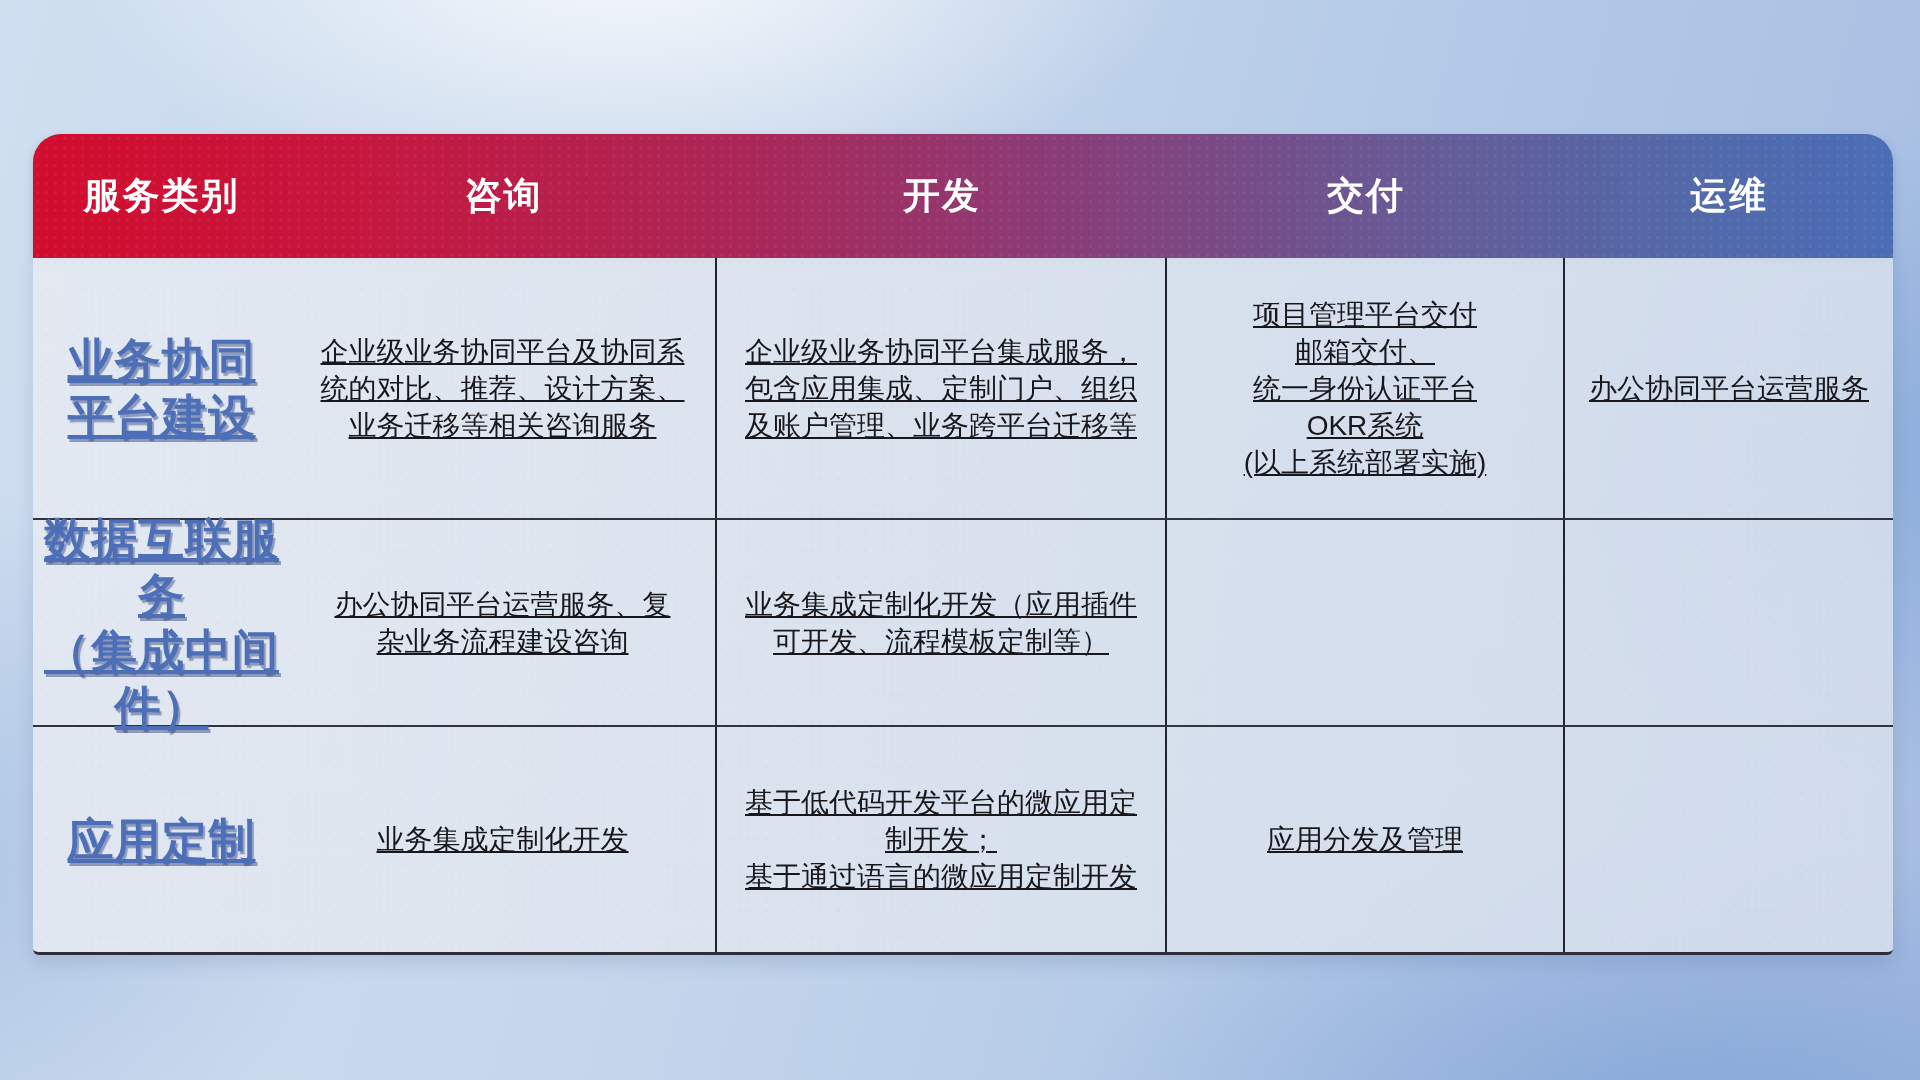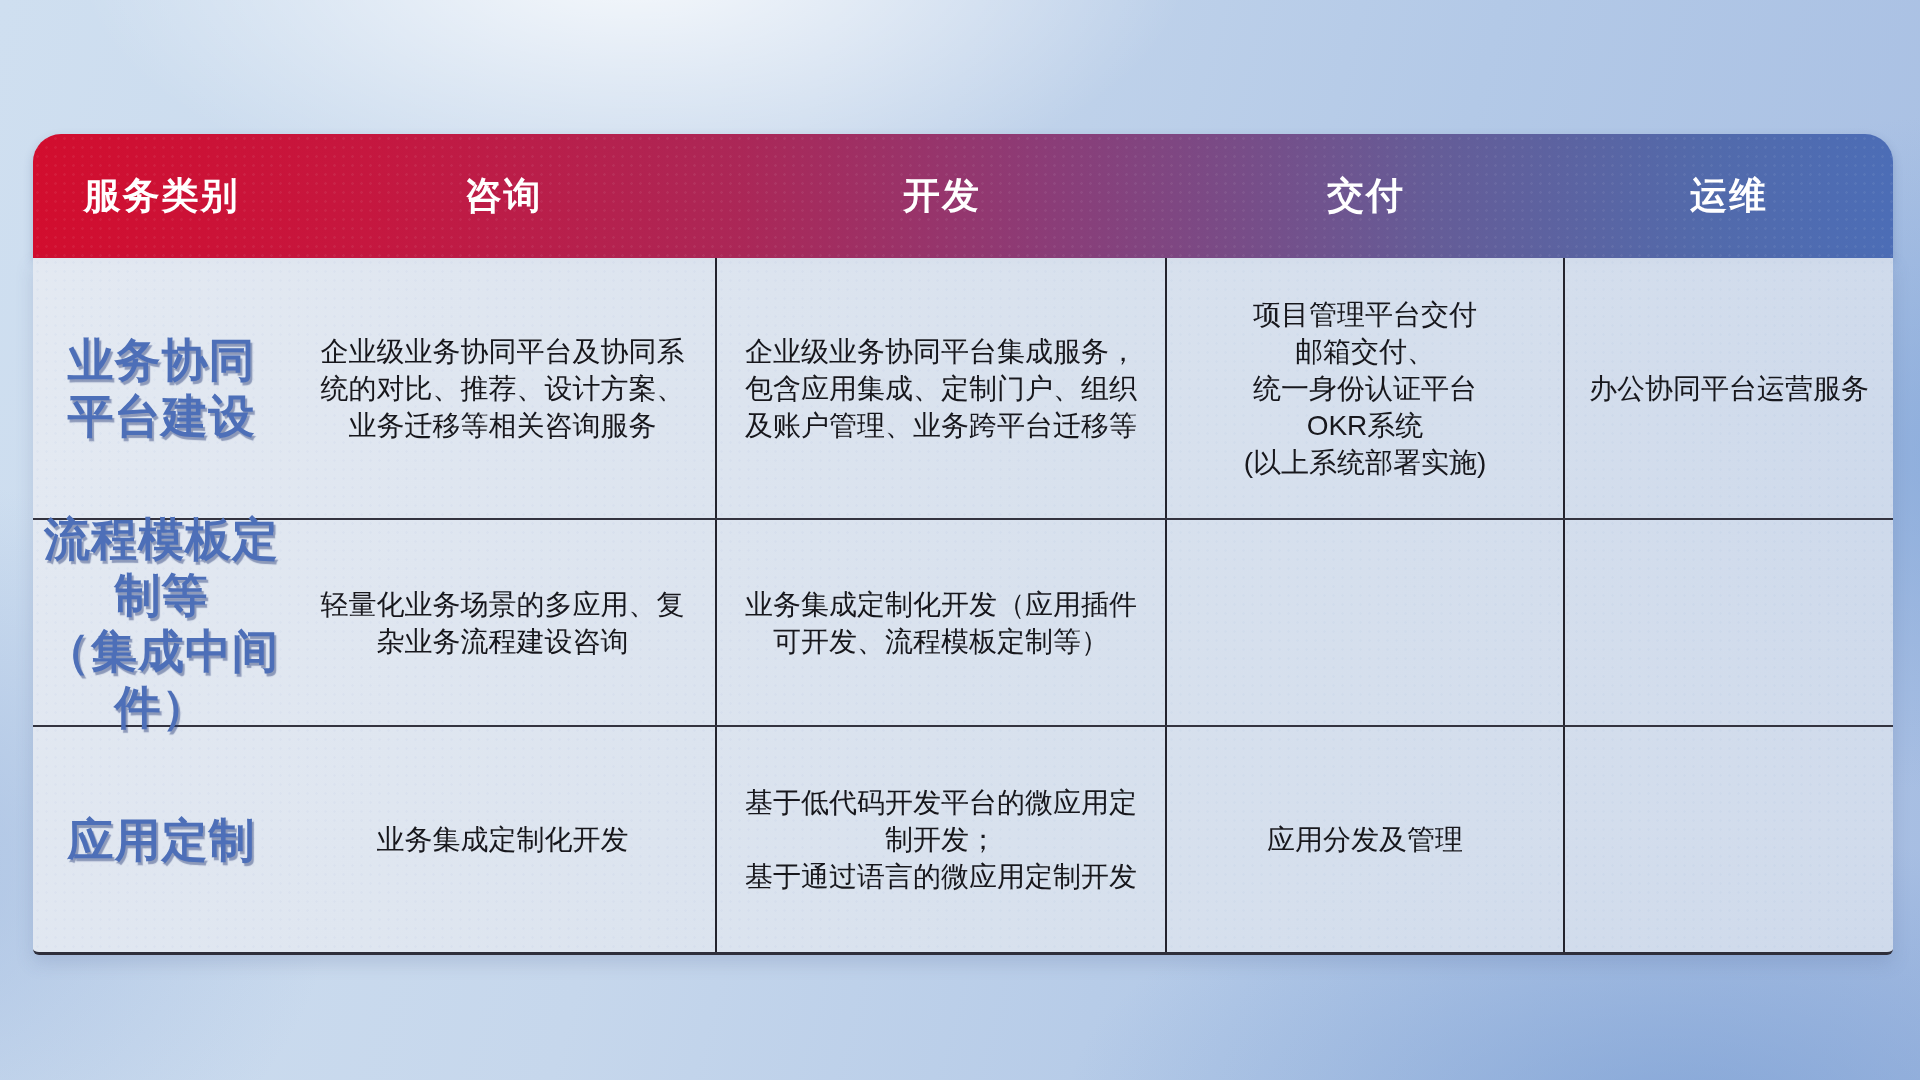--- a/index.html
+++ b/index.html
@@ -45,21 +45,21 @@
     border-radius:0 0 6px 6px;
     box-shadow:0 8px 18px rgba(70,90,140,0.18);
   }
   .trow{display:flex;}
   .r1{height:260px;border-bottom:2px solid #33333f;}
   .r2{height:205px;border-bottom:2px solid #33333f;}
   .r3{height:225px;}
 
   .cell{
     box-sizing:border-box;display:flex;align-items:center;justify-content:center;
-    text-align:center;white-space:pre-line;padding:4px 8px;
+    text-align:center;white-space:pre-line;padding:4px 8px;text-decoration:underline;
   }
   .b-r{border-right:2px solid #23232d;}
 
   .body-text{color:#17171c;font-size:28px;line-height:37px;}
   .cat{
     color:#4d6fb8;font-size:46px;font-weight:bold;line-height:56px;letter-spacing:1px;
     text-shadow:2px 3px 1px rgba(38,58,118,0.45);
   }
 </style>
 </head>
@@ -88,23 +88,23 @@
 及账户管理、业务跨平台迁移等</div>
       <div class="cell body-text c4 b-r">项目管理平台交付
 邮箱交付、
 统一身份认证平台
 OKR系统
 (以上系统部署实施)</div>
       <div class="cell body-text c5">办公协同平台运营服务</div>
     </div>
 
     <div class="trow r2">
-      <div class="cell cat c1">流程模板定制等
+      <div class="cell cat c1">数据互联服务
 （集成中间件）</div>
-      <div class="cell body-text c2 b-r">轻量化业务场景的多应用、复
+      <div class="cell body-text c2 b-r">办公协同平台运营服务、复
 杂业务流程建设咨询</div>
       <div class="cell body-text c3 b-r">业务集成定制化开发（应用插件
 可开发、流程模板定制等）</div>
       <div class="cell body-text c4 b-r"></div>
       <div class="cell body-text c5"></div>
     </div>
 
     <div class="trow r3">
       <div class="cell cat c1">应用定制</div>
       <div class="cell body-text c2 b-r">业务集成定制化开发</div>

